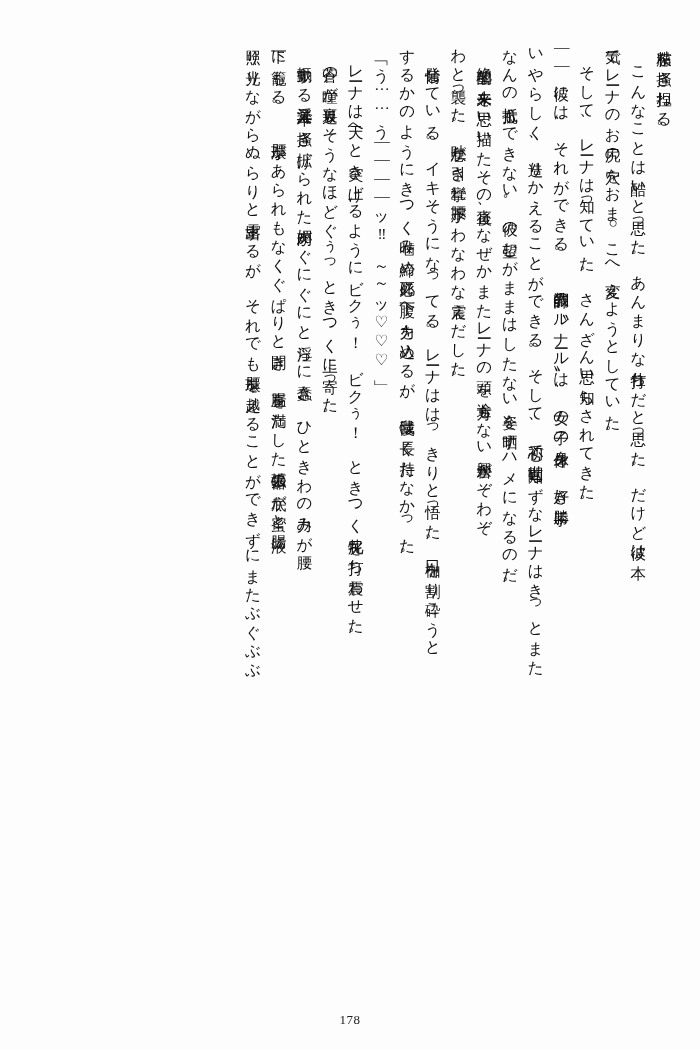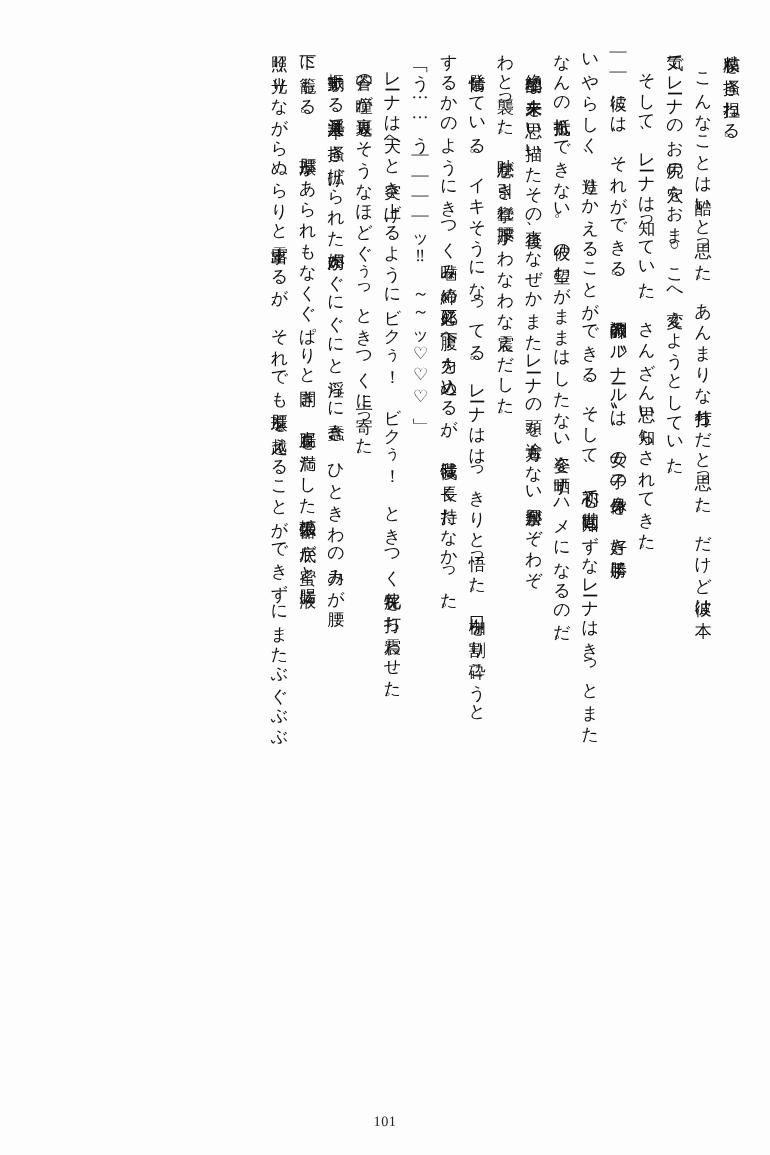--- a/index.html
+++ b/index.html
@@ -86,15 +86,15 @@
     <div class="col">　発情している。イキそうになってる。レーナははっきりと悟った。口枷を割り砕こうと</div>
     <div class="col">するかのようにきつく噛み締め必死に下腹へ力を込めるが、我慢は長く持たなかった。</div>
     <div class="col indent">「う……う――――ッ‼　～～ッ♡♡♡」</div>
     <div class="col">　レーナは天へと突き上げるようにビクぅ！　ビクぅ！　ときつく牝尻を打ち震わせた。</div>
     <div class="col">　蒼の瞳が裏返りそうなほどぐぅっときつく上に寄った。</div>
     <div class="col">　振動する淫具二本で掻き拡げられた媚肉がぐにぐにと淫らに蠢き、ひときわの力みが腰</div>
     <div class="col">下に籠もる。　肛環があられもなくぐぱりと開き、直腸を満たした拡張器の底が蜜と腸液に</div>
     <div class="col">照り光りながらぬらりと露出するが、それでも肛環を越えることができずにまたぶぐぶぶ</div>
   </div>
 
-  <div id="page-number">101</div>
+  <div id="page-number">178</div>
 
 </div>
 
 </body></html>

